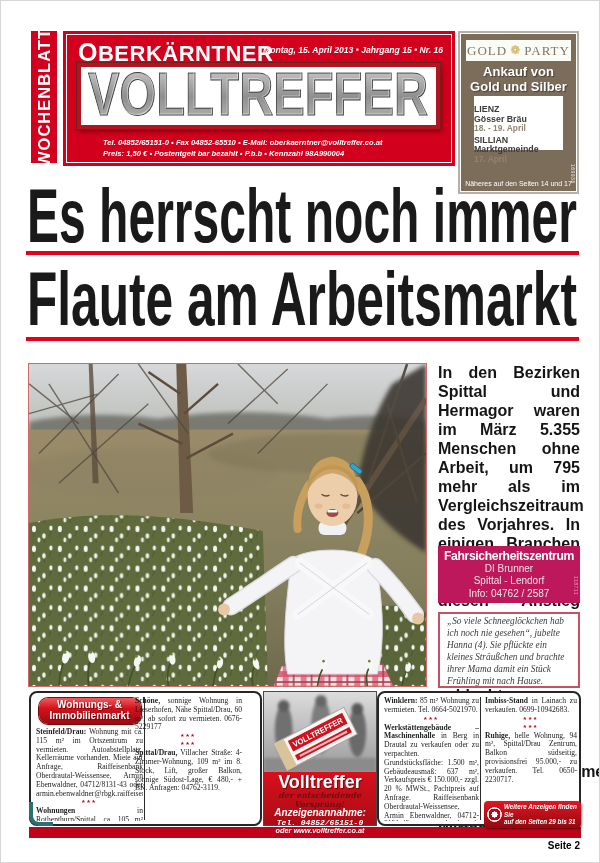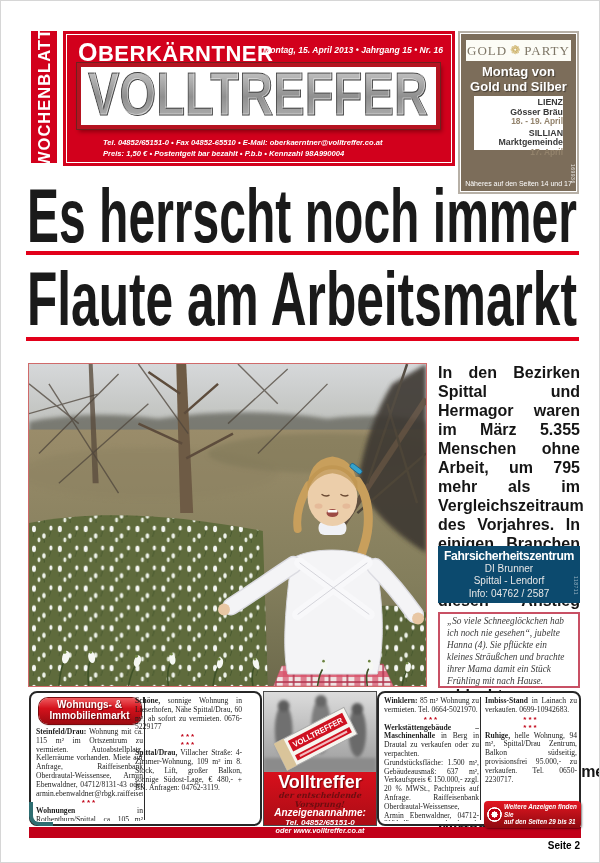--- a/index.html
+++ b/index.html
@@ -33,21 +33,21 @@
     background:#7c6d5a; border:2px solid #b7b0a6; box-shadow:inset 0 0 0 1px #fff; }
   .gold-head { position:absolute; left:6px; top:7px; width:105px; height:21px; background:#fcfcf6;
     display:flex; align-items:center; justify-content:center; gap:3px;
     font-family:"Liberation Serif", serif; color:#7d7566; font-size:13px; letter-spacing:1px; }
   .gold-orn { color:#c3a24b; font-size:12px; }
   .gold-l1 { position:absolute; left:0; top:31px; width:100%; text-align:center; color:#fff;
     font-weight:bold; font-size:13px; text-shadow:1px 1px 1px rgba(0,0,0,.45); }
   .gold-l2 { position:absolute; left:0; top:46px; width:100%; text-align:center; color:#fff;
     font-weight:bold; font-size:13px; text-shadow:1px 1px 1px rgba(0,0,0,.45); }
   .gold-box { position:absolute; left:14px; top:63px; width:89px; height:54px; background:#fff;
-    text-align:right; padding-top:2px; }
+    text-align:left; padding-top:9px; }
   .gold-box .city { font-weight:bold; font-size:8.8px; color:#3a3a3a; line-height:9.6px; }
   .gold-box .venue { font-weight:bold; font-size:8.8px; color:#3a3a3a; line-height:9.6px; }
   .gold-box .gdate { font-weight:bold; font-size:8.4px; color:#93836c; line-height:9.4px; margin-bottom:2px; }
   .gold-foot { position:absolute; left:0; bottom:5px; width:100%; text-align:center; color:#fff;
     font-size:7px; }
   .ad-id { position:absolute; right:1px; bottom:8px; writing-mode:vertical-rl; font-size:5px;
     letter-spacing:.5px; color:rgba(255,255,255,.8); }
 
   
   .headline { position:absolute; left:25px; top:184px; width:553px; }
@@ -61,21 +61,21 @@
   .photo { position:absolute; left:27px; top:362px; width:399px; height:324px;
     border:1px solid #d06a6a; }
   .photo svg { display:block; width:100%; height:100%; }
 
   
   .lead-col { position:absolute; left:437px; top:362px; width:142px; }
   .lead-body { font-weight:bold; font-size:16px; line-height:19px; text-align:justify;
     color:#151515; }
   .lead-page { font-weight:bold; font-size:10px; text-align:right; margin-top:2px; }
 
-  .safety-ad { position:absolute; left:437px; top:545px; width:142px; height:57px; background:#0c4a6e;
+  .safety-ad { position:absolute; left:437px; top:545px; width:142px; height:57px; background:#be185d;
     color:#fff; text-align:center; padding-top:3px; }
   .safety-title { font-size:12.6px; font-weight:bold; letter-spacing:-.4px; transform:scaleX(.97);
     transform-origin:center; }
   .safety-line { font-size:10px; color:#e6e6e6; line-height:12.4px; }
   .safety-ad .ad-id { color:rgba(255,255,255,.55); }
 
   .caption-box { position:absolute; left:437px; top:611px; width:142px; height:76px;
     border:2px solid #c85064; background:#fff; padding:2px 7px; }
   .caption-box p { font-family:"Liberation Serif", serif; font-style:italic; font-size:9.3px;
     line-height:11.9px; color:#3a3a3a; }
@@ -109,21 +109,21 @@
   
   .promo-ad { position:absolute; left:234px; top:0; width:114px; height:135px; border:1px solid #4a4a4a; }
   .promo-photo { width:100%; height:80px; display:block; }
   .promo-red { width:100%; height:53px; background:linear-gradient(180deg,#d8101c,#ab0c15);
     text-align:center; color:#fff; }
   .promo-brand { font-size:18px; font-weight:bold; line-height:18px; padding-top:1px;
     text-shadow:1px 1px 1px rgba(60,0,0,.6); }
   .promo-tag { font-family:"DejaVu Serif", serif; font-style:italic; font-weight:bold;
     font-size:8px; line-height:9px; color:#6e0d10; transform:skewX(-4deg); }
   .promo-label { font-style:italic; font-weight:bold; font-size:10px; line-height:8.5px; margin-top:0; }
-  .promo-phone { font-style:italic; font-weight:bold; font-size:8px; line-height:9px; }
+  .promo-phone { font-style:italic; font-weight:bold; font-size:8px; line-height:9px;font-family:Liberation Mono, monospace; }
   .promo-web { font-style:italic; font-weight:bold; font-size:7.3px; line-height:8.5px; }
 
   .more-ads { position:absolute; left:455px; top:110px; width:97px; height:27px; z-index:3;
     background:linear-gradient(180deg,#e31521,#8f0a10); border-radius:4px;
     box-shadow:1px 1px 2px rgba(0,0,0,.5); display:flex; align-items:center; }
   .more-logo { flex:0 0 15px; height:15px; margin:0 2px 0 3px; border-radius:50%;
     background:radial-gradient(circle at 50% 50%, #fff 0 28%, #c00015 30% 55%, #fff 57% 70%, #8f0a10 72% 100%); }
   .more-text { color:#fff; font-weight:bold; font-style:italic; font-size:6.3px; line-height:7.6px; }
 </style>
 </head>
@@ -155,21 +155,21 @@
     <div class="contact1">Tel. 04852/65151-0 • Fax 04852-65510 • E-Mail: oberkaerntner@volltreffer.co.at</div>
     <div class="contact2">Preis: 1,50 € • Postentgelt bar bezahlt • P.b.b • Kennzahl 98A990004</div>
   </div>
 
   <div class="gold-ad">
     <div class="gold-head">
       <span>GOLD</span>
       <span class="gold-orn">❁</span>
       <span>PARTY</span>
     </div>
-    <div class="gold-l1">Montag von</div>
+    <div class="gold-l1">Ankauf von</div>
     <div class="gold-l2">Gold und Silber</div>
     <div class="gold-box">
       <div class="city">LIENZ</div>
       <div class="venue">Gösser Bräu</div>
       <div class="gdate">18. - 19. April</div>
       <div class="city">SILLIAN</div>
       <div class="venue">Marktgemeinde</div>
       <div class="gdate">17. April</div>
     </div>
     <div class="gold-foot">Näheres auf den Seiten 14 und 17</div>

